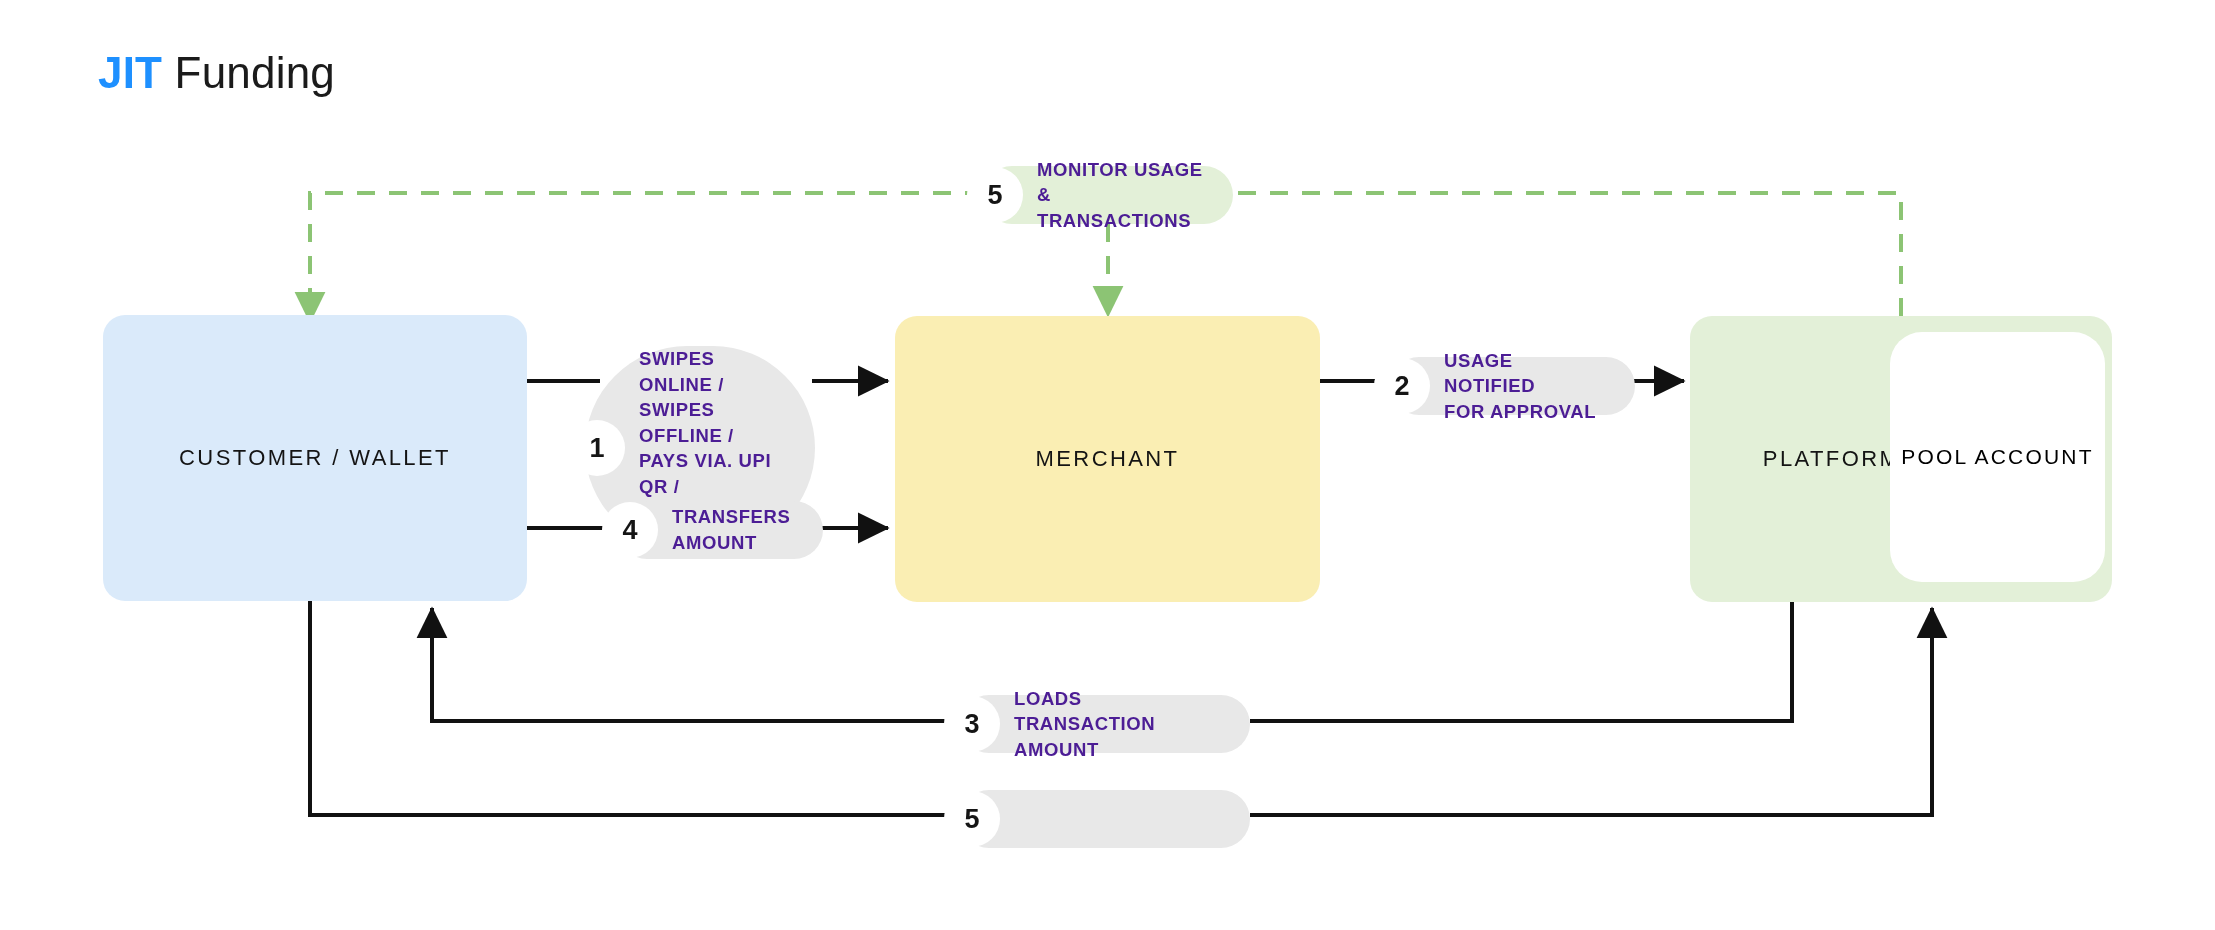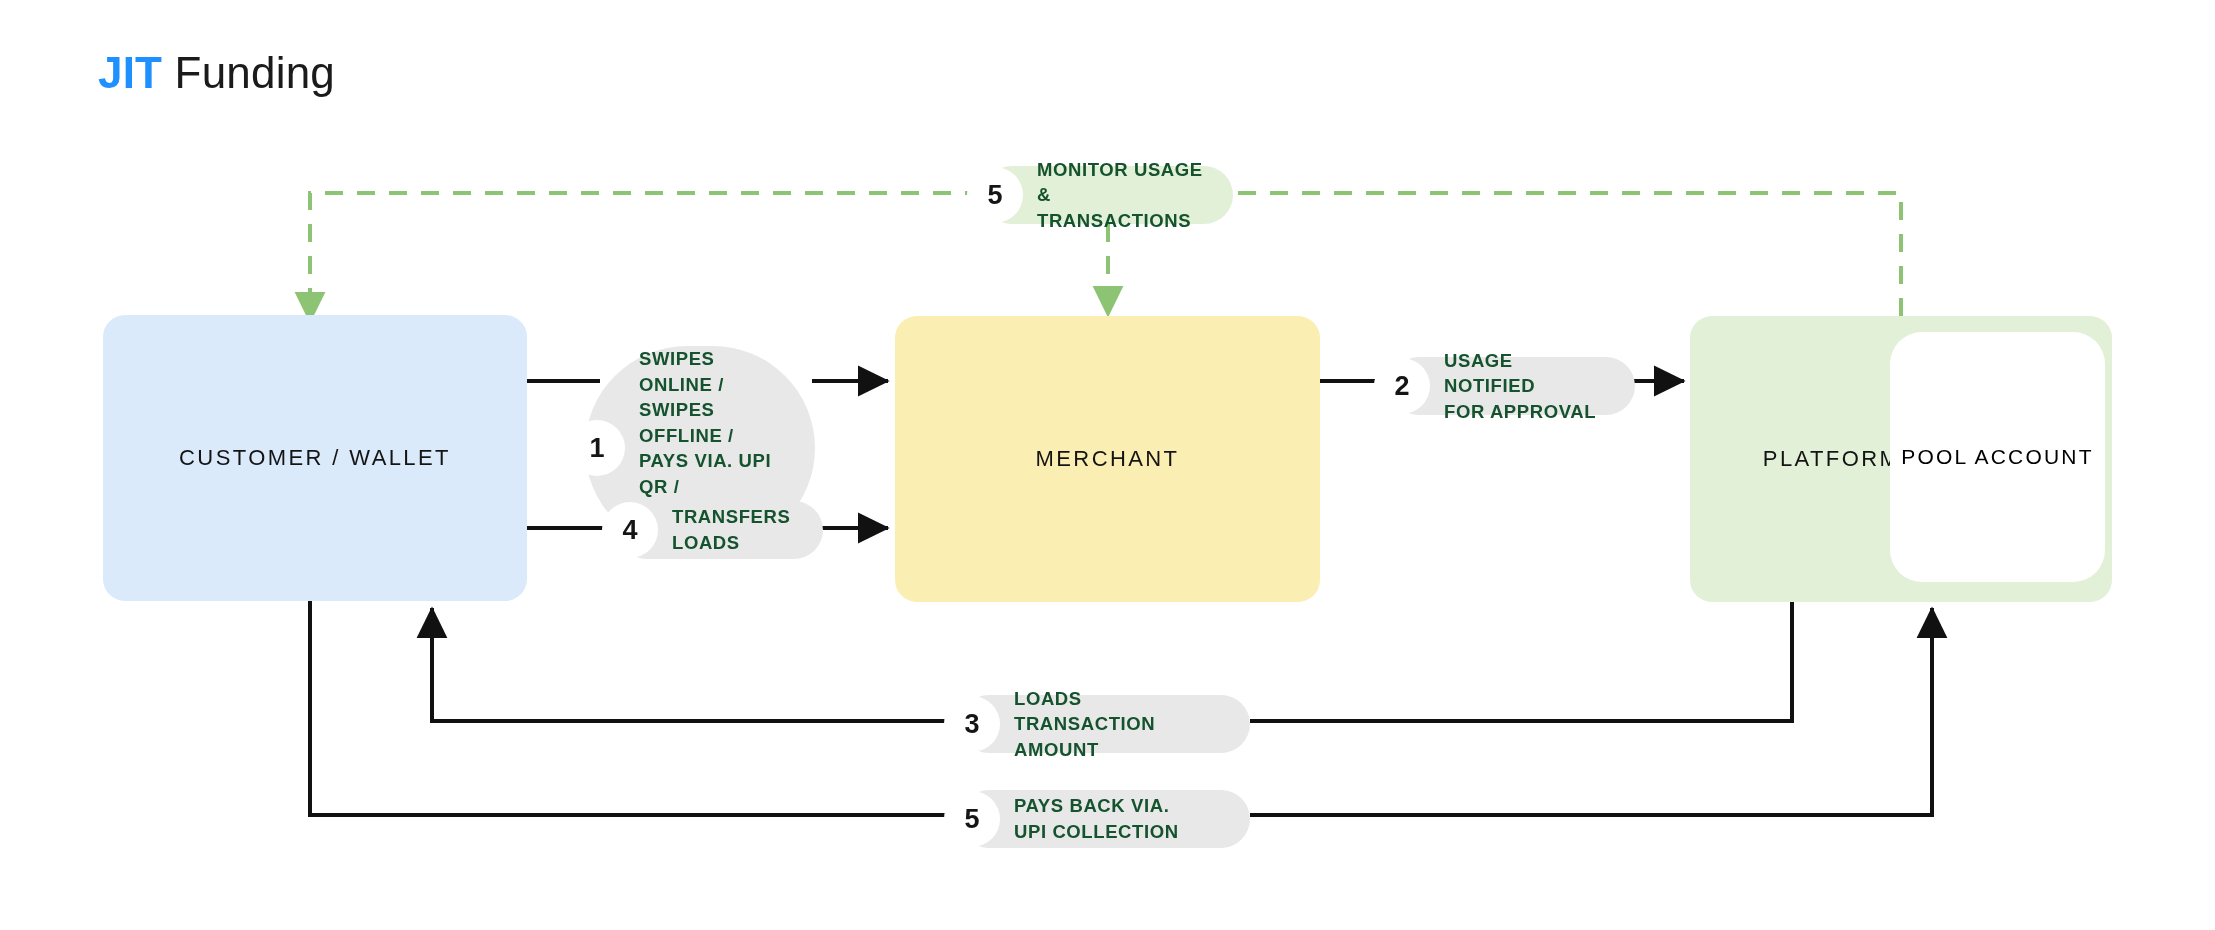--- a/index.html
+++ b/index.html
@@ -54,21 +54,21 @@
     border-radius:999px;background:#e8e8e8;box-sizing:border-box;
     padding:0 26px 0 0;
   }
   .pill.green{background:#e3f0d8;}
   .pill .badge{
     flex:0 0 auto;width:56px;height:56px;border-radius:50%;
     background:#ffffff;display:flex;align-items:center;justify-content:center;
     font-size:27px;font-weight:700;color:#151515;margin:0 14px;
   }
   .pill .ptext{
-    font-size:18.5px;line-height:1.38;color:#14532d;
+    font-size:18.5px;line-height:1.38;color:#4c1d95;
     letter-spacing:0.6px;font-weight:600;white-space:pre-line;
   }
 
   
   #pill-1{left:585px;top:346px;width:230px;min-height:115px;align-items:center;}
   #pill-1 .badge{margin-left:-16px;}
   #pill-2{left:1390px;top:357px;width:245px;height:58px;}
   #pill-2 .badge{margin-left:-16px;}
   #pill-3{left:960px;top:695px;width:290px;height:58px;}
   #pill-3 .badge{margin-left:-16px;}
@@ -150,28 +150,26 @@
 
   <div class="pill" id="pill-3">
     <span class="badge">3</span>
     <span class="ptext">LOADS TRANSACTION
 AMOUNT</span>
   </div>
 
   <div class="pill" id="pill-4">
     <span class="badge">4</span>
     <span class="ptext">TRANSFERS
-LOADS</span>
+AMOUNT</span>
   </div>
 
   <div class="pill green" id="pill-5-top">
     <span class="badge">5</span>
     <span class="ptext">MONITOR USAGE
 &amp; TRANSACTIONS</span>
   </div>
 
   <div class="pill" id="pill-5-bottom">
     <span class="badge">5</span>
-    <span class="ptext">PAYS BACK VIA.
-UPI COLLECTION</span>
   </div>
 
 </div>
 
 </body></html>

